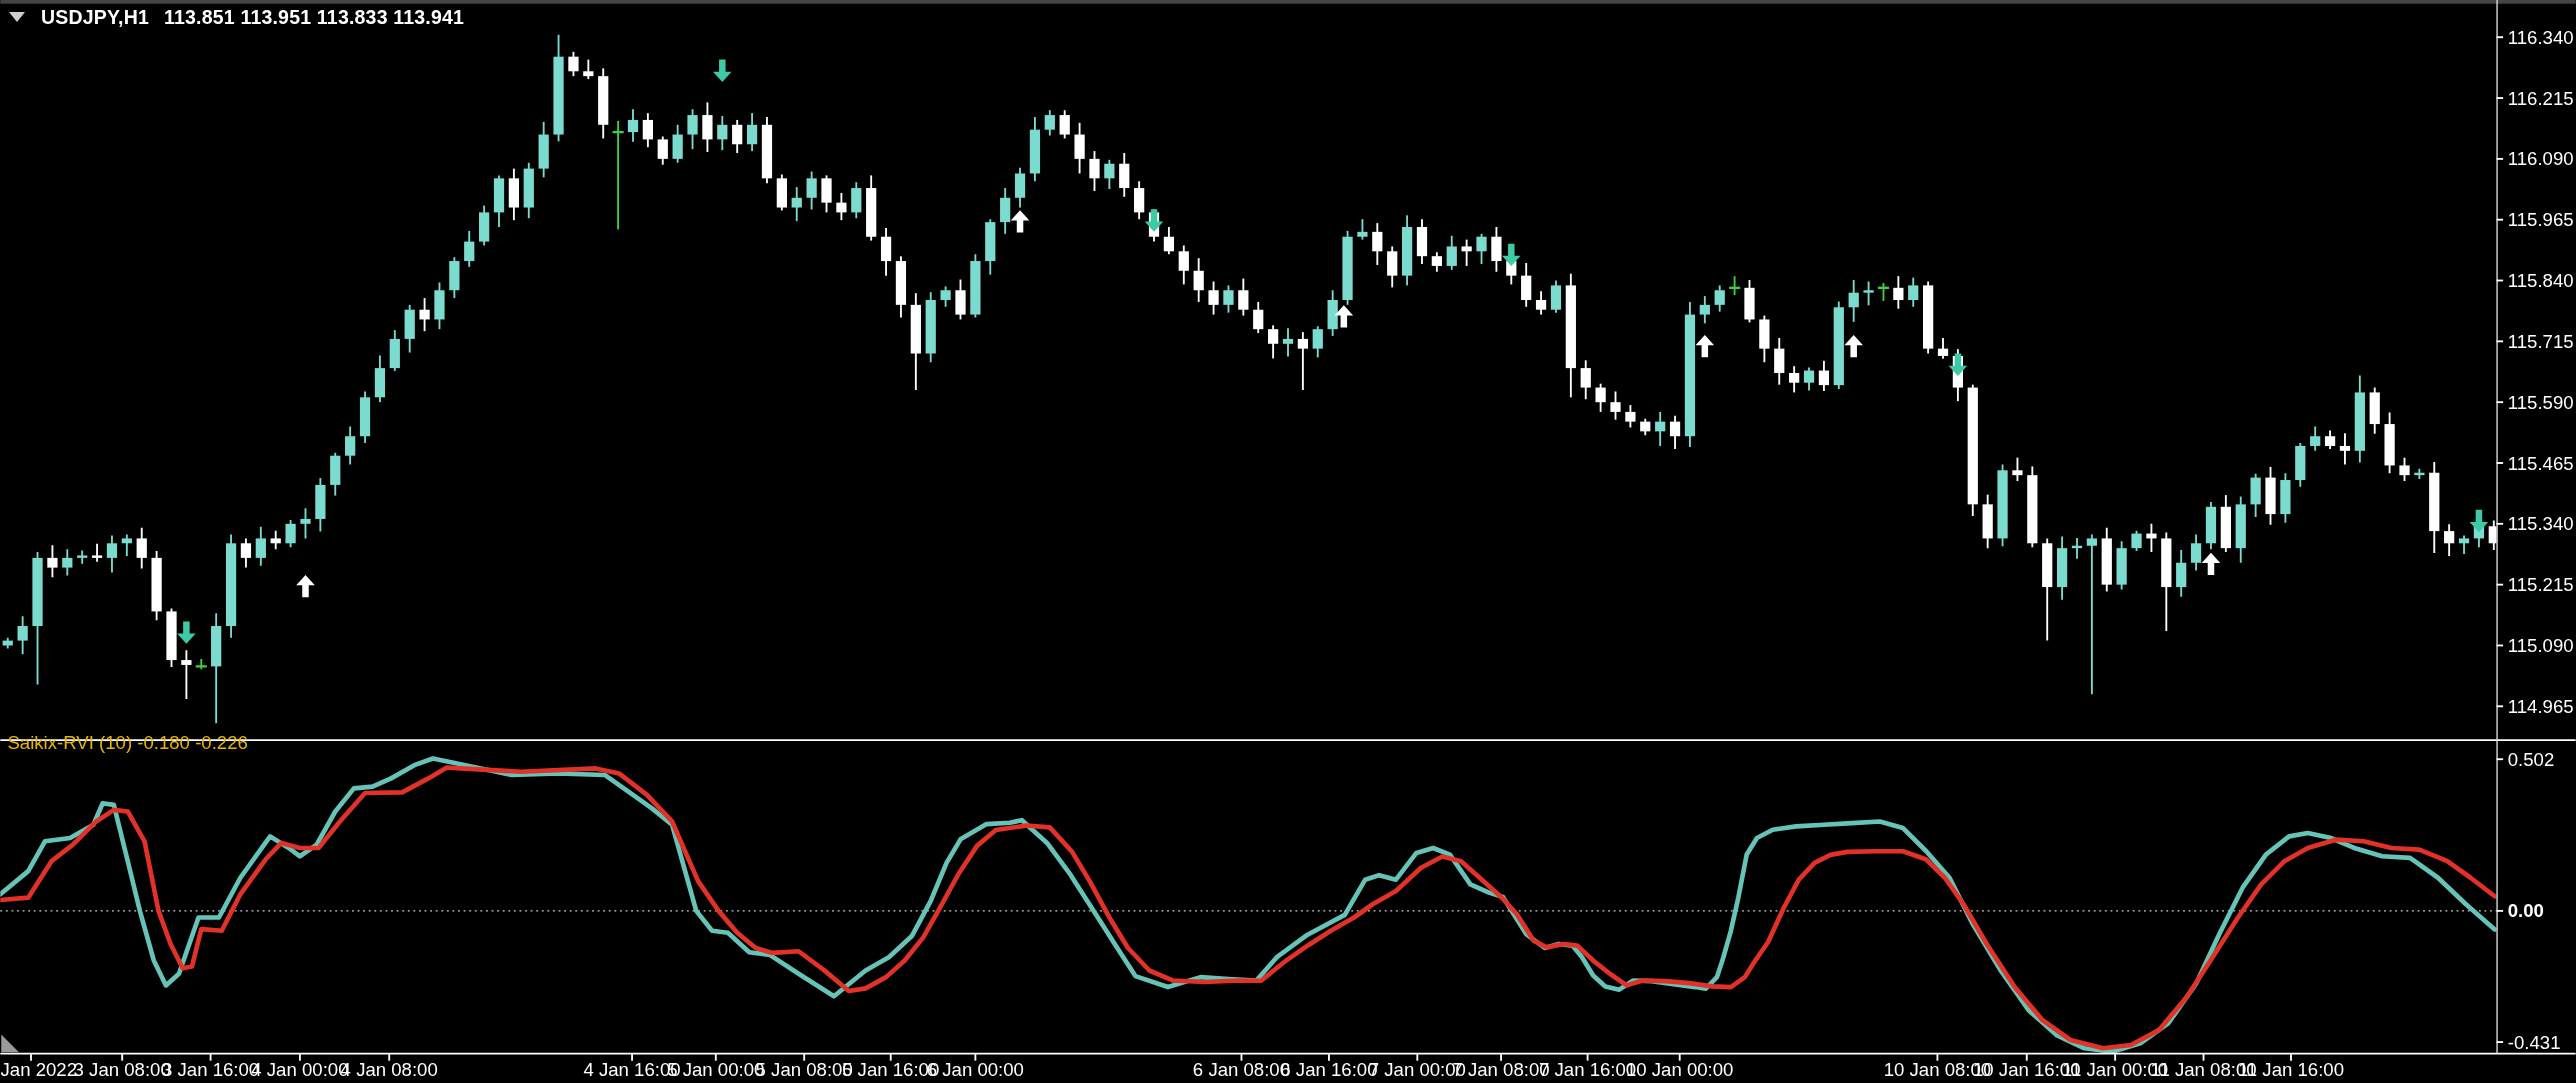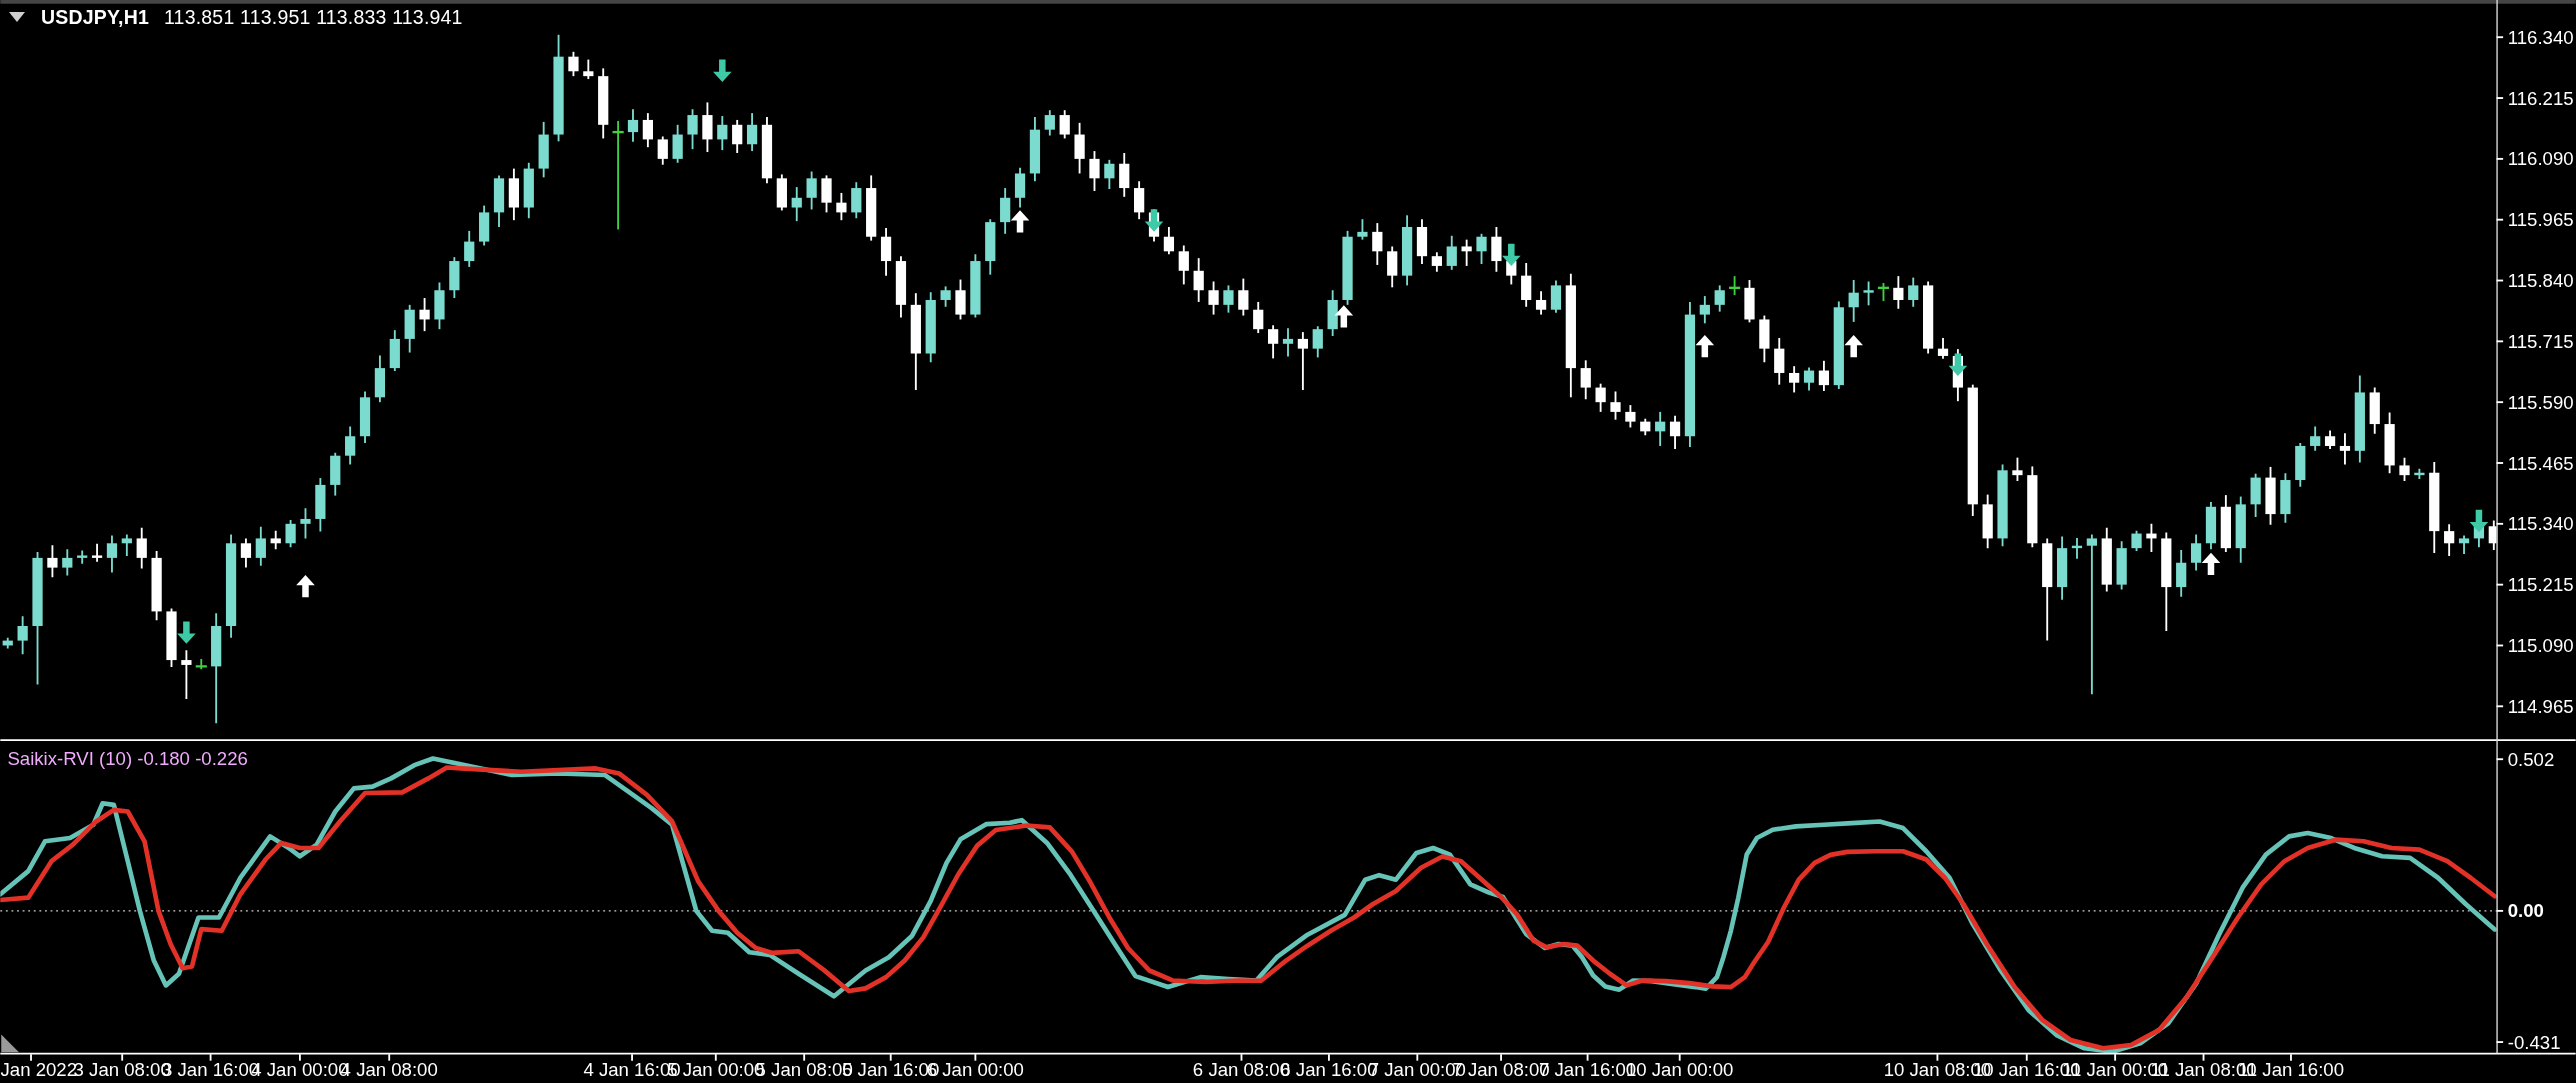--- a/index.html
+++ b/index.html
@@ -1,24 +1,24 @@
 <!DOCTYPE html>
 <html style="font-size:15px"><head>
 <meta charset="utf-8">
 <style>
   html,body{margin:0;padding:0;background:#000;width:2576px;height:1083px;overflow:hidden;
     font-family:"Liberation Sans",sans-serif;}
   #stage{position:relative;width:2576px;height:1083px;background:#000;}
   #plot{position:absolute;left:0;top:0;}
   .titlebar{position:absolute;left:41px;top:5.6px;color:#fff;font-size:19.5px;font-weight:bold;
     letter-spacing:0.2px;white-space:pre;z-index:5;}
-  .titlebar .quotes{margin-left:15px;font-weight:normal;}
+  .titlebar .quotes{margin-left:15px;font-weight:bold;}
   .sym-tri{position:absolute;left:9.3px;top:12px;width:0;height:0;z-index:5;
     border-left:8.4px solid transparent;border-right:8.4px solid transparent;border-top:10.2px solid #cfcfcf;}
-  .ind-label{position:absolute;left:7.4px;top:748px;color:#f0abfc;font-size:18.6px;z-index:5;}
+  .ind-label{position:absolute;left:7.4px;top:732px;color:#eab308;font-size:18.6px;z-index:5;}
   .region{position:absolute;z-index:4;background:transparent;}
 </style>
 </head>
 <body>
 
 <div id="stage">
   <div class="sym-tri"></div>
   <div class="titlebar"><span>USDJPY,H1</span><span class="quotes">113.851 113.951 113.833 113.941</span></div>
   <div class="ind-label">Saikix-RVI (10) -0.180 -0.226</div>
 

